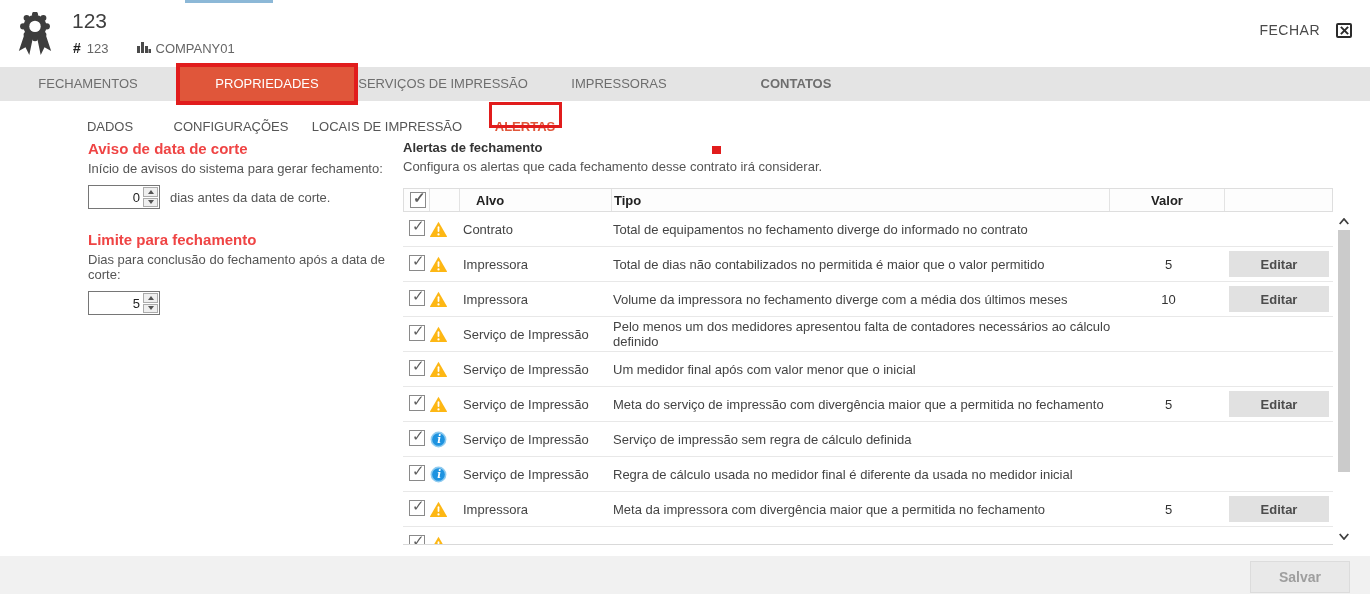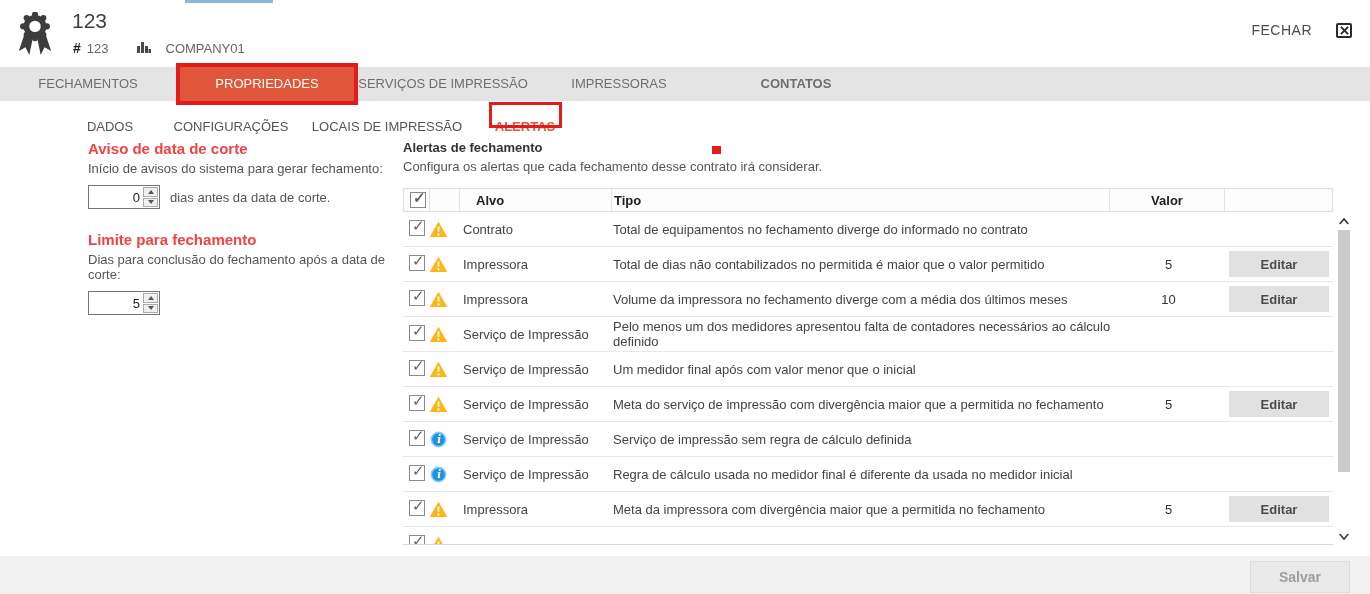--- a/index.html
+++ b/index.html
@@ -7,22 +7,22 @@
   body { font-family:"Liberation Sans", sans-serif; }
   .app { position:relative; width:1370px; height:594px; background:#fff; overflow:hidden; color:#444; }
 
   
   .topbar { position:absolute; left:0; top:0; width:100%; height:82px; background:#fff; }
   .blue-accent { position:absolute; left:185px; top:0; width:88px; height:3px; background:#8cb8d7; }
   .ribbon-wrap { position:absolute; left:16px; top:12px; width:38px; height:44px; }
   .app-title { position:absolute; left:72px; top:9px; font-size:21px; color:#3f3f3f; }
   .meta-row { position:absolute; left:73px; top:40px; font-size:13px; color:#666; display:flex; align-items:center; gap:6px; }
   .hash { font-weight:bold; color:#222; font-size:14px; }
-  .company-wrap { display:flex; align-items:center; gap:15px; margin-left:22px; }
-  .close-area { position:absolute; right:18px; top:22px; display:flex; align-items:center; gap:24px; font-size:14px; color:#4a4a4a; letter-spacing:.5px; cursor:pointer; }
+  .company-wrap { display:flex; align-items:center; gap:5px; margin-left:22px; }
+  .close-area { position:absolute; right:18px; top:22px; display:flex; align-items:center; gap:16px; font-size:14px; color:#4a4a4a; letter-spacing:.5px; cursor:pointer; }
   .xbox { display:inline-flex; align-items:center; justify-content:center; width:16px; height:15px; border:2px solid #2b2b2b; border-radius:2px; background:#fff; }
 
   
   .tabbar { position:absolute; left:0; top:67px; width:100%; height:34px; background:#e4e4e4; }
   .tab { position:absolute; top:0; height:34px; line-height:34px; font-size:13px; color:#6e6e6e; text-align:center; cursor:pointer; white-space:nowrap; }
   .tab-plain { transform:translateX(-50%); }
   .tab-selected { background:#e0563a; color:#fff; }
   .t-fechamentos { left:88px; }
   .t-propriedades { left:180px; width:174px; }
   .t-servicos { left:443px; }

